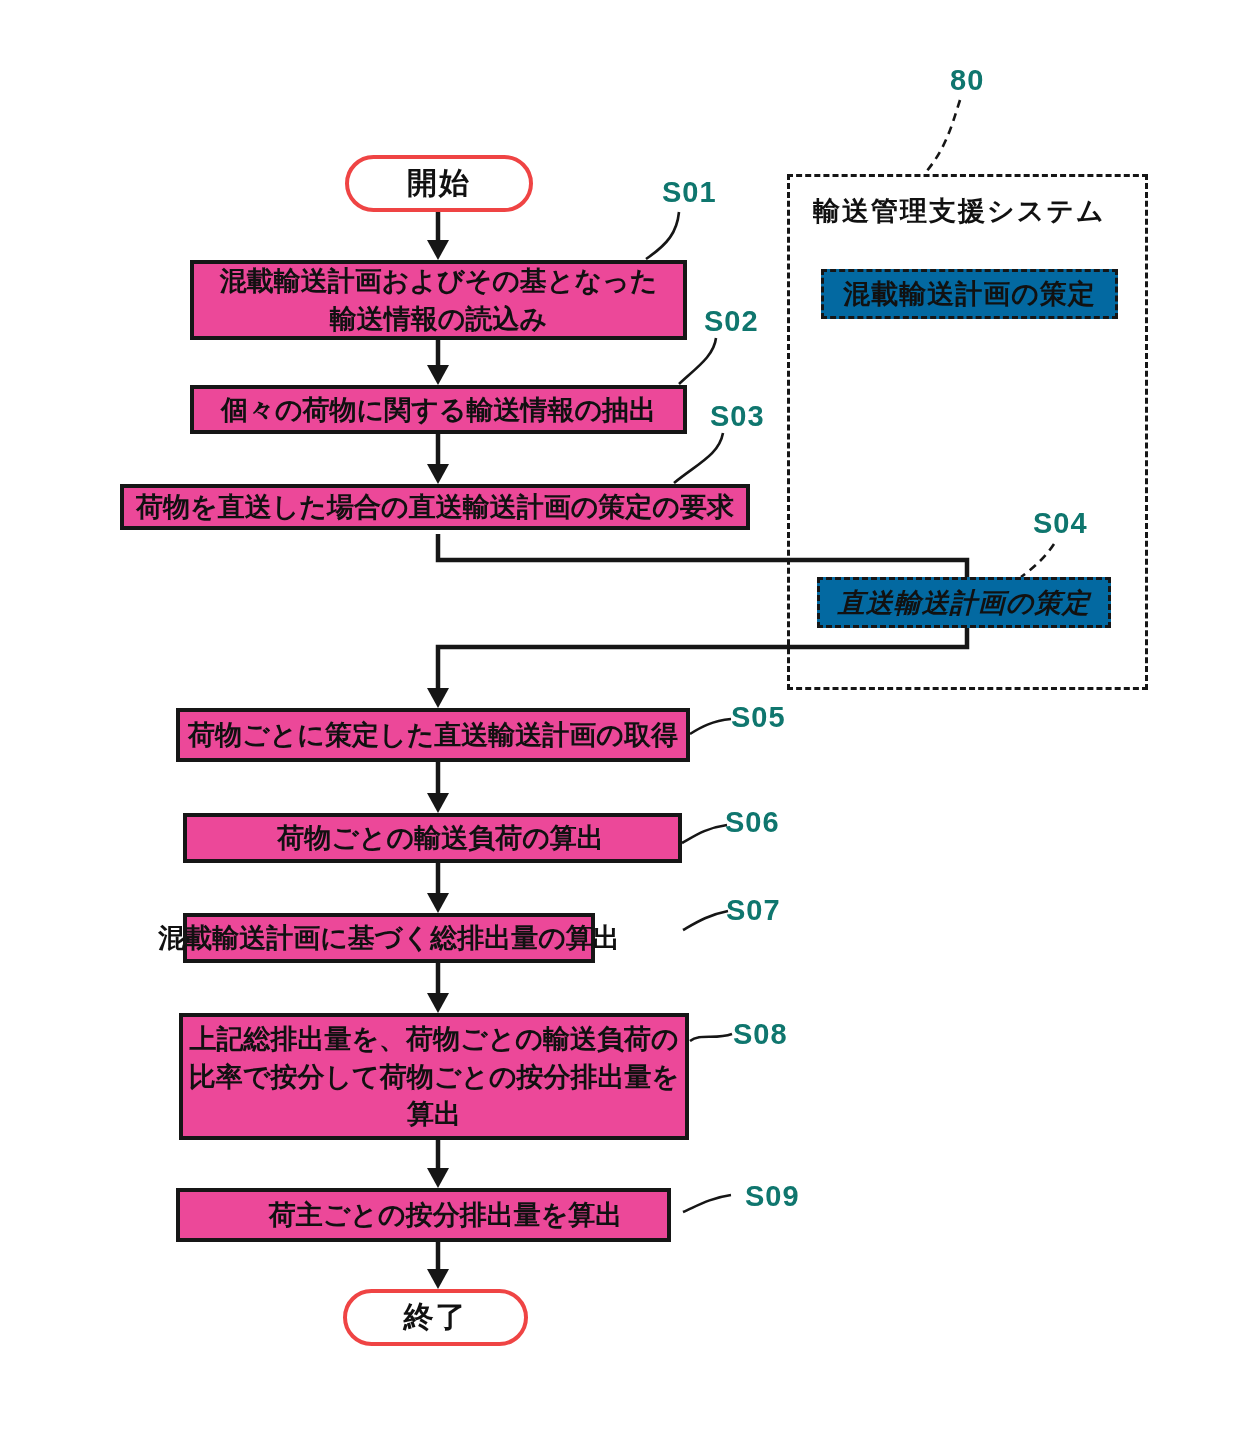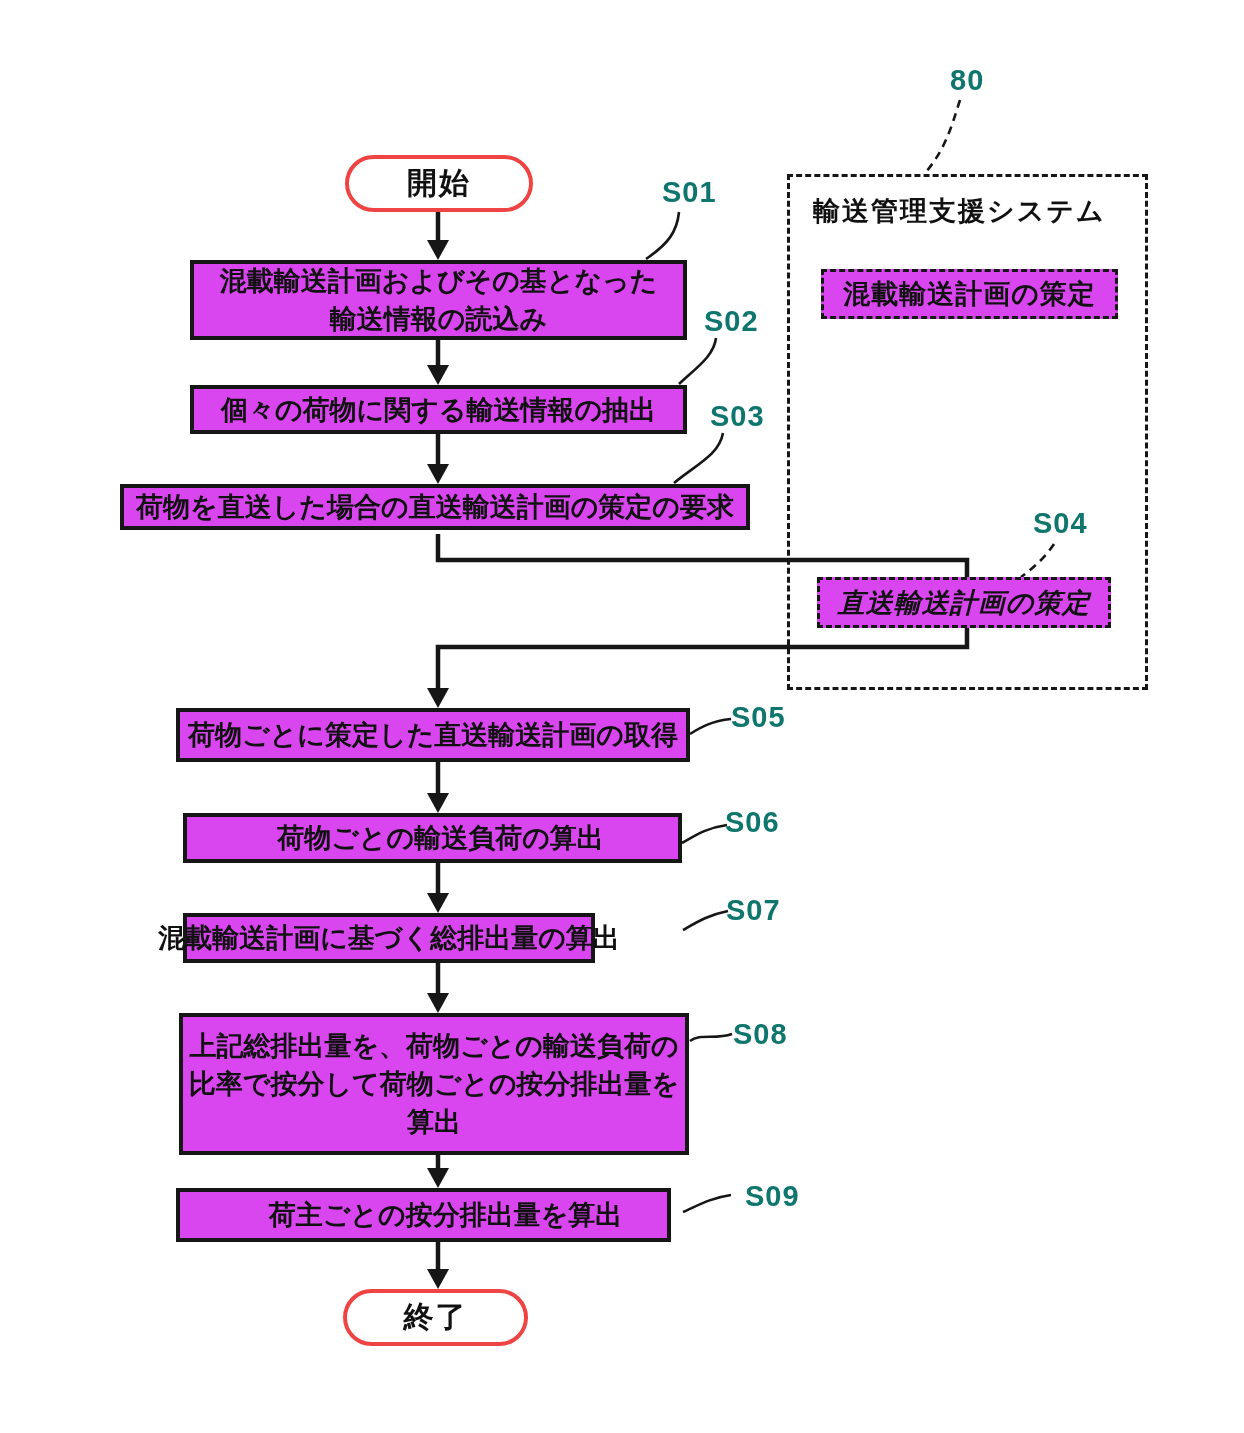--- a/index.html
+++ b/index.html
@@ -32,21 +32,21 @@
     justify-content: center;
     font-size: 30px;
     font-weight: 700;
     letter-spacing: 2px;
     box-sizing: border-box;
     z-index: 2;
   }
   .pbox {
     position: absolute;
     border: 4px solid #161616;
-    background: #d946ef;
+    background: #ec4899;
     display: flex;
     flex-direction: column;
     align-items: center;
     justify-content: center;
     font-size: 27px;
     font-weight: 700;
     line-height: 1.4;
     text-align: center;
     box-sizing: border-box;
     z-index: 2;
@@ -73,21 +73,21 @@
     position: absolute;
     font-size: 27px;
     font-weight: 700;
     letter-spacing: 2px;
     z-index: 2;
     white-space: nowrap;
   }
   .dashedbox {
     position: absolute;
     border: 3px dashed #161616;
-    background: #d946ef;
+    background: #0369a1;
     display: flex;
     align-items: center;
     justify-content: center;
     font-size: 27px;
     font-weight: 700;
     letter-spacing: 1px;
     box-sizing: border-box;
     z-index: 2;
     white-space: nowrap;
   }
@@ -186,21 +186,21 @@
   <div class="pbox" style="left:183px; top:813px; width:499px; height:50px;padding-left:16px;">
     <span>荷物ごとの輸送負荷の算出</span>
   </div>
   <div class="steplabel" style="left:725px; top:806px;">S06</div>
 
   <div class="pbox" style="left:183px; top:913px; width:412px; height:50px;">
     <span>混載輸送計画に基づく総排出量の算出</span>
   </div>
   <div class="steplabel" style="left:726px; top:894px;">S07</div>
 
-  <div class="pbox" style="left:179px; top:1013px; width:510px; height:142px;text-align:center;">
+  <div class="pbox" style="left:179px; top:1013px; width:510px; height:127px;text-align:center;">
     <span>上記総排出量を、荷物ごとの輸送負荷の</span>
     <span>比率で按分して荷物ごとの按分排出量を</span>
     <span>算出</span>
   </div>
   <div class="steplabel" style="left:733px; top:1018px;">S08</div>
 
   <div class="pbox" style="left:176px; top:1188px; width:495px; height:54px;padding-left:44px;">
     <span>荷主ごとの按分排出量を算出</span>
   </div>
   <div class="steplabel" style="left:729px; top:1180px;margin-left:16px;">S09</div>

